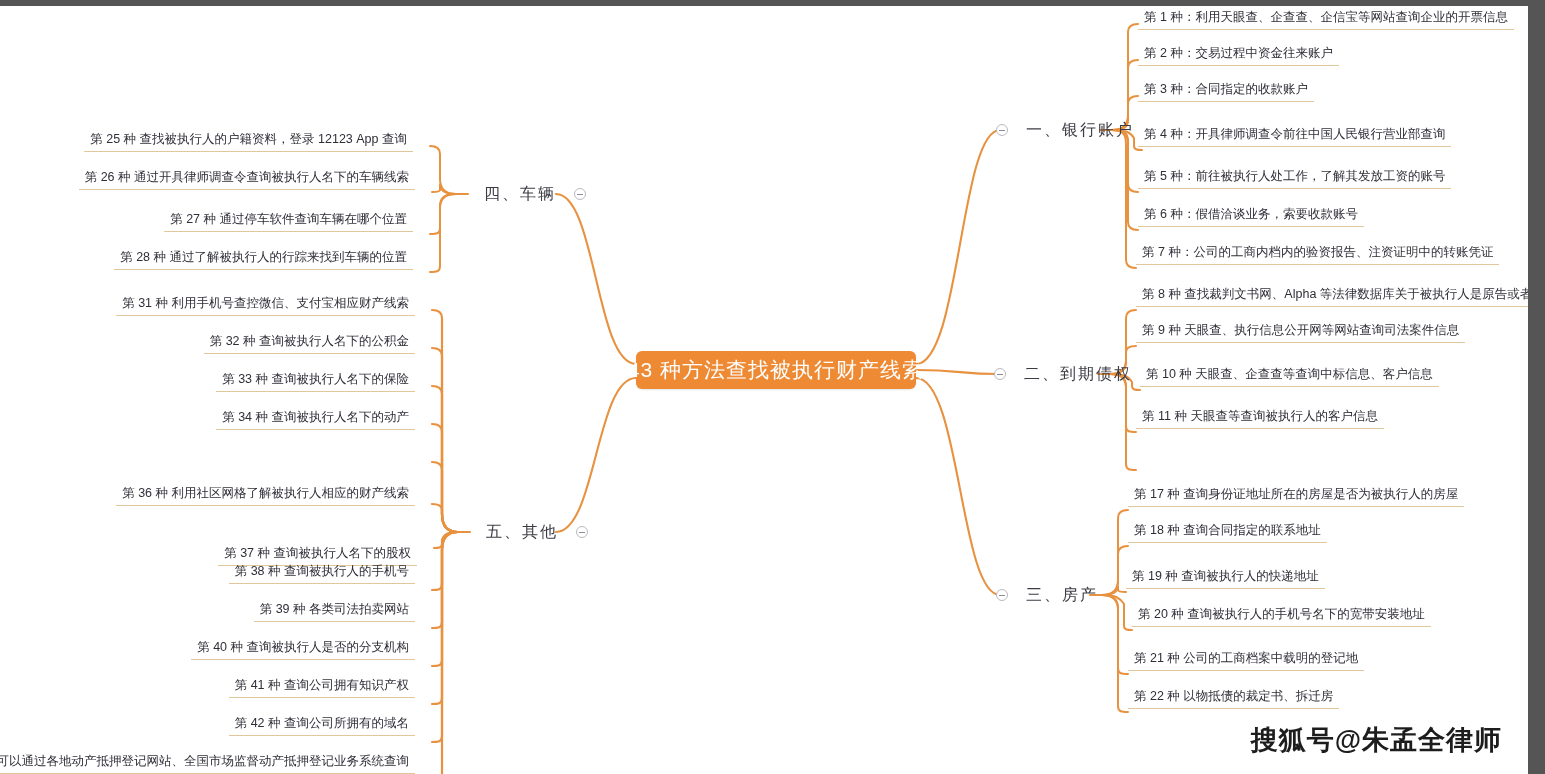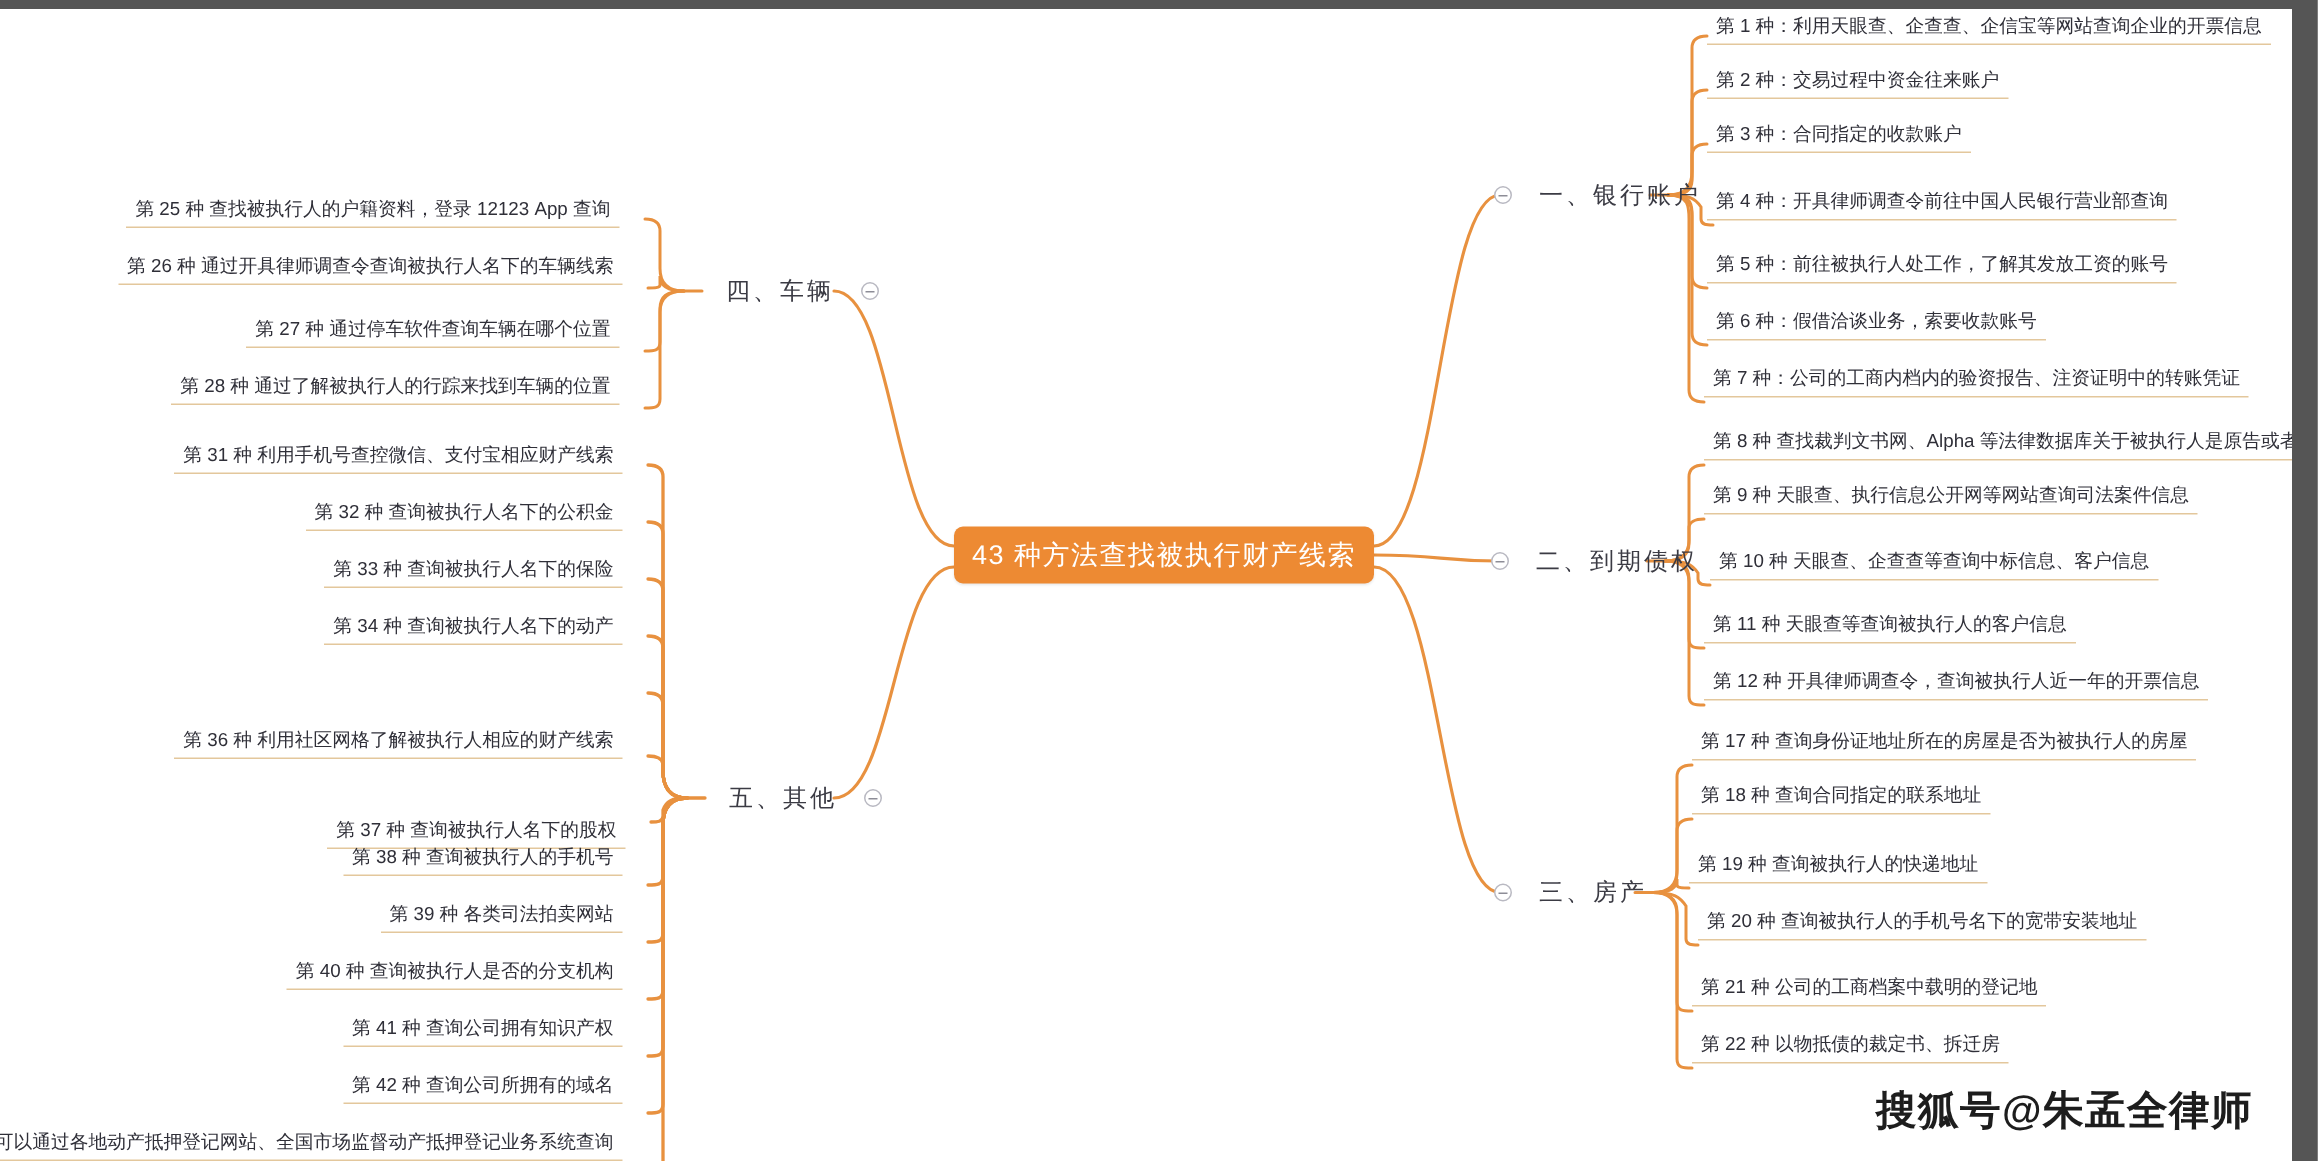--- a/index.html
+++ b/index.html
@@ -24,21 +24,21 @@
 
   
   .root-node {
     position: absolute;
     left: 636px; top: 345px;
     width: 280px; height: 38px;
     background: #ED8A33;
     border-radius: 6px;
     display: flex; align-items: center; justify-content: center;
     color: #ffffff;
-    font-size: 18px;
+    font-size: 21px;
     letter-spacing: 1px;
     white-space: nowrap;
     box-shadow: 0 1px 2px rgba(0,0,0,0.10);
   }
 
   
   .branch {
     position: absolute;
     display: flex; align-items: center;
     white-space: nowrap;
@@ -195,21 +195,20 @@
   <div class="leaf right-side" style="left:1138px; top:74px;">第 3 种：合同指定的收款账户</div>
   <div class="leaf right-side" style="left:1138px; top:119px;">第 4 种：开具律师调查令前往中国人民银行营业部查询</div>
   <div class="leaf right-side" style="left:1138px; top:161px;">第 5 种：前往被执行人处工作，了解其发放工资的账号</div>
   <div class="leaf right-side" style="left:1138px; top:199px;">第 6 种：假借洽谈业务，索要收款账号</div>
   <div class="leaf right-side" style="left:1136px; top:237px;">第 7 种：公司的工商内档内的验资报告、注资证明中的转账凭证</div>
 
   <div class="leaf right-side" style="left:1136px; top:279px;">第 8 种 查找裁判文书网、Alpha 等法律数据库关于被执行人是原告或者是申请执行人的案件</div>
   <div class="leaf right-side" style="left:1136px; top:315px;">第 9 种 天眼查、执行信息公开网等网站查询司法案件信息</div>
   <div class="leaf right-side" style="left:1140px; top:359px;">第 10 种 天眼查、企查查等查询中标信息、客户信息</div>
   <div class="leaf right-side" style="left:1136px; top:401px;">第 11 种 天眼查等查询被执行人的客户信息</div>
-  <div class="leaf right-side" style="left:1136px; top:439px;">第 12 种 开具律师调查令，查询被执行人近一年的开票信息</div>
 
   <div class="leaf right-side" style="left:1128px; top:479px;">第 17 种 查询身份证地址所在的房屋是否为被执行人的房屋</div>
   <div class="leaf right-side" style="left:1128px; top:515px;">第 18 种 查询合同指定的联系地址</div>
   <div class="leaf right-side" style="left:1126px; top:561px;">第 19 种 查询被执行人的快递地址</div>
   <div class="leaf right-side" style="left:1132px; top:599px;">第 20 种 查询被执行人的手机号名下的宽带安装地址</div>
   <div class="leaf right-side" style="left:1128px; top:643px;">第 21 种 公司的工商档案中载明的登记地</div>
   <div class="leaf right-side" style="left:1128px; top:681px;">第 22 种 以物抵债的裁定书、拆迁房</div>
 
   <div class="leaf left-side" style="right:1115px; top:124px;">第 25 种 查找被执行人的户籍资料，登录 12123 App 查询</div>
   <div class="leaf left-side" style="right:1113px; top:162px;">第 26 种 通过开具律师调查令查询被执行人名下的车辆线索</div>

